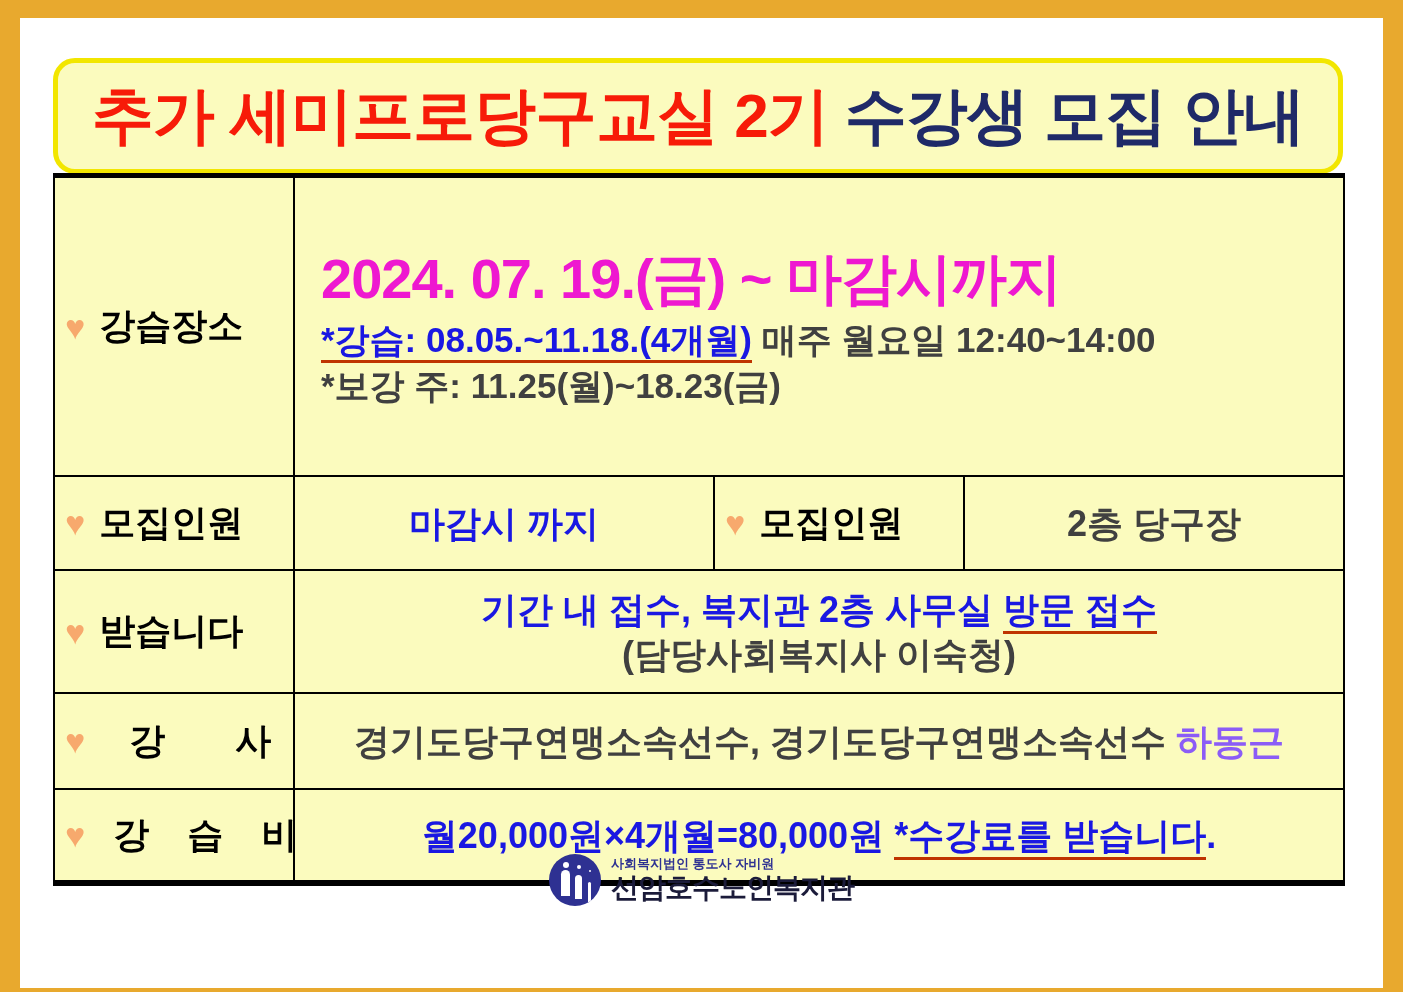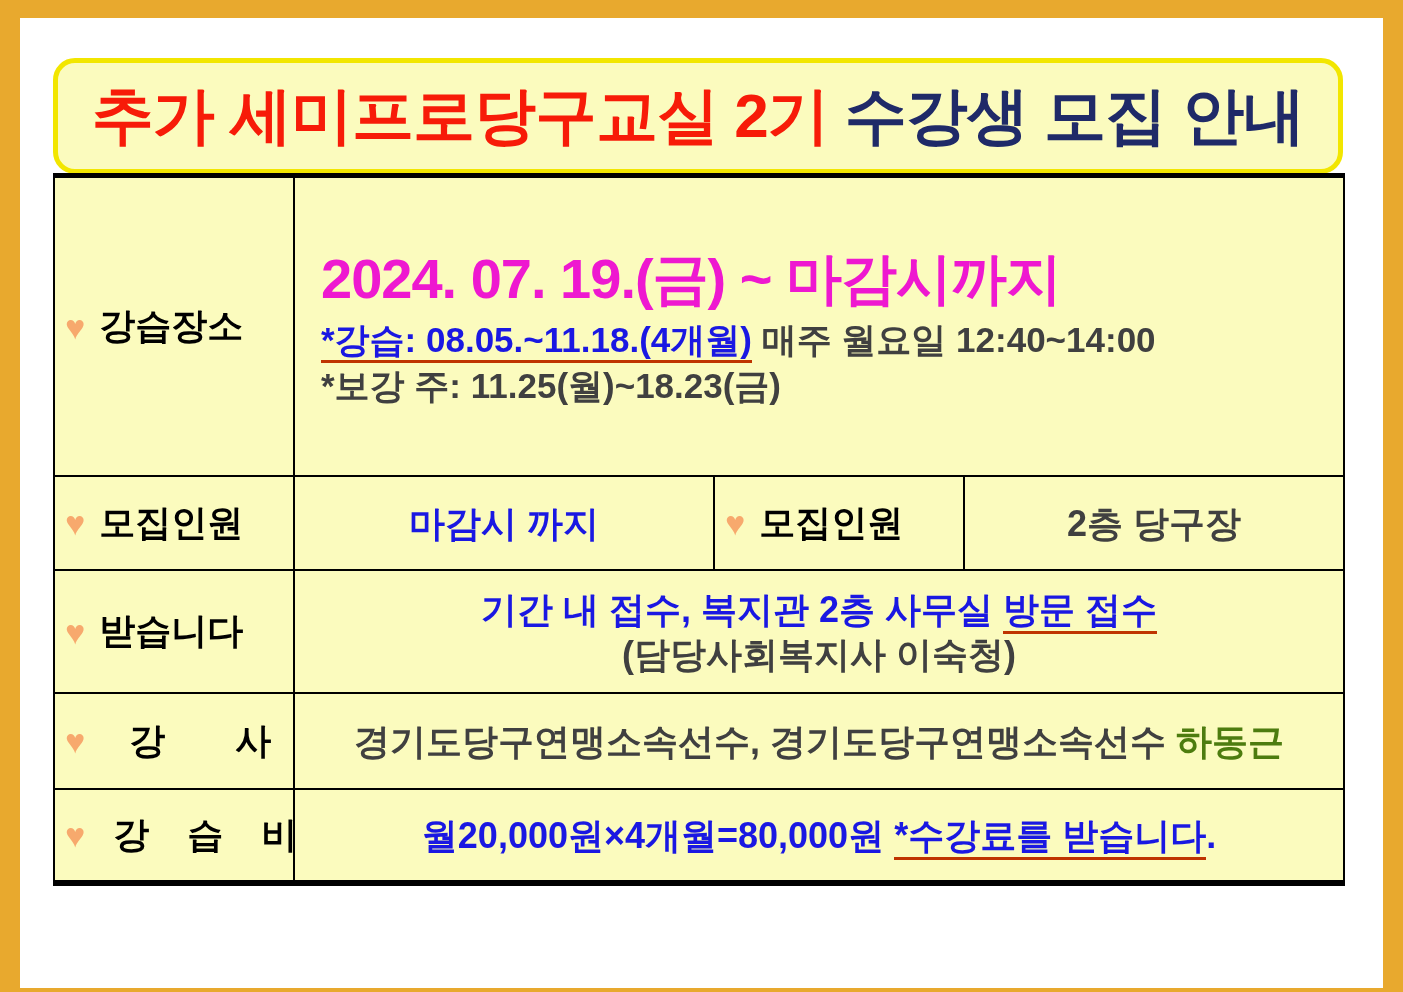--- a/index.html
+++ b/index.html
@@ -108,21 +108,21 @@
     font-size: 36px;
     font-weight: bold;
     color: #000;
     padding: 6px 10px !important;
     line-height: 1.25;
   }
   .val.left { text-align: left; padding-left: 26px !important; }
 
   .c-blue    { color: #1a18e2; }
   .c-magenta { color: #ee18d0; }
-  .c-green   { color: #4d7c0f; }
+  .c-green   { color: #8b5cf6; }
   .c-black   { color: #404040; }
 
   .u-red {
     border-bottom: 3px solid #bf3400;
     padding-bottom: 1px;
   }
 
   
   .r1-big {
     display: block;
@@ -293,15 +293,22 @@
         </td>
         <td class="val" colspan="3">
           <span class="nowrap">
             <span class="c-blue">월20,000원×4개월=80,000원 </span><span class="c-blue u-red">*수강료를 받습니다</span><span class="c-blue">.</span>
           </span>
         </td>
       </tr>
     </tbody>
       </table>
 
+    <div class="footer">
+      <div class="logo-mark"></div>
+      <div class="logo-text">
+        <div class="logo-sub">사회복지법인 통도사 자비원</div>
+        <div class="logo-main">선암호수노인복지관</div>
+      </div>
+    </div>
 
   </div>
 </div>
 
 </body></html>

